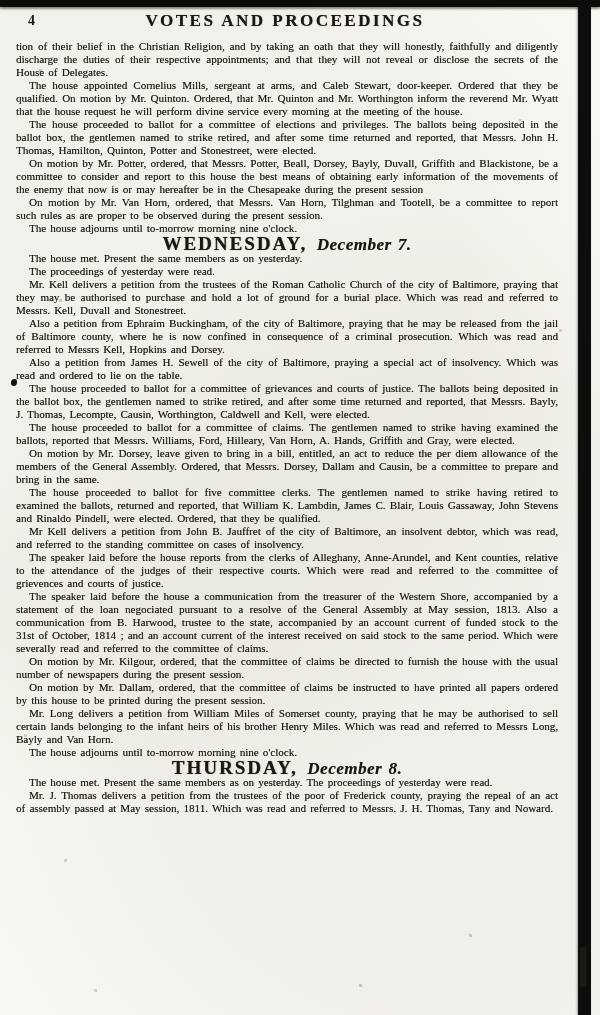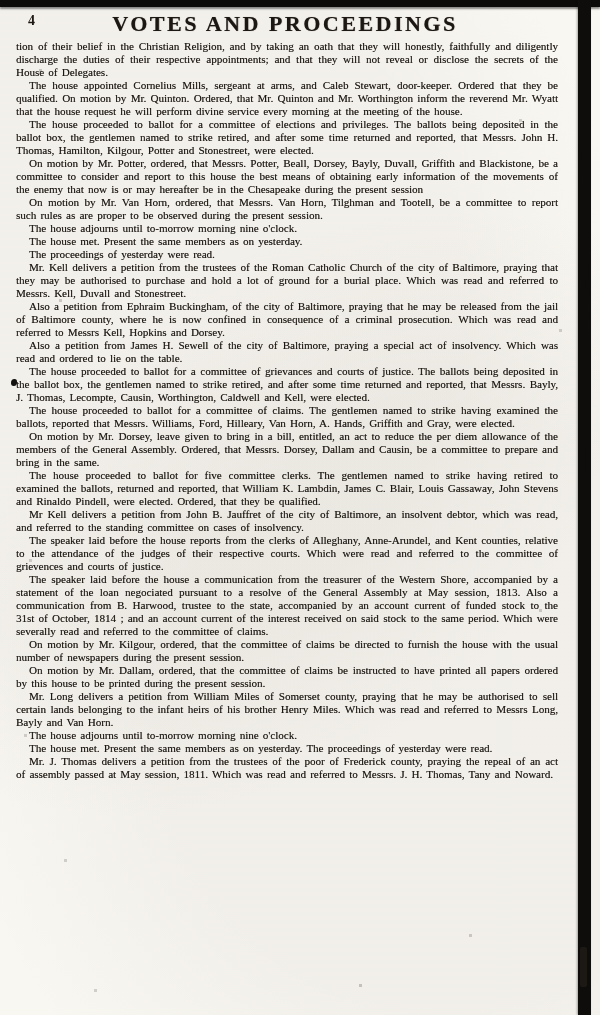--- a/index.html
+++ b/index.html
@@ -50,21 +50,21 @@
   }
   .running-header{
     position:absolute;top:11px;left:14px;width:542px;height:24px;
   }
   .page-num{
     position:absolute;left:14px;top:2px;
     font-size:14px;font-weight:bold;
   }
   .header-title{
     display:block;text-align:center;
-    font-size:22px;font-weight:bold;letter-spacing:2.5px;
+    font-size:17px;font-weight:bold;letter-spacing:2.5px;
     text-shadow:0.3px 0.3px 0.7px rgba(25,20,15,0.6);
   }
   .body-text{
     position:absolute;top:40px;left:16px;width:542px;
     font-size:11px;line-height:13px;
     text-align:justify;
     word-spacing:1.5px;
     text-shadow:0.25px 0.25px 0.55px rgba(25,20,15,0.55);
   }
   .para{margin:0;text-indent:13px;}
@@ -94,40 +94,48 @@
   <div class="specks"></div>
 
   <div class="running-header">
     <span class="page-num">4</span>
     <span class="header-title">VOTES AND PROCEEDINGS</span>
   </div>
 
   <div class="body-text">
     <p class="para noindent">tion of their belief in the Christian Religion, and by taking an oath that they will honestly, faithfully and diligently discharge the duties of their respective appointments; and that they will not reveal or disclose the secrets of the House of Delegates.</p>
     <p class="para">The house appointed Cornelius Mills, sergeant at arms, and Caleb Stewart, door-keeper. Ordered that they be qualified. On motion by Mr. Quinton. Ordered, that Mr. Quinton and Mr. Worthington inform the reverend Mr. Wyatt that the house request he will perform divine service every morning at the meeting of the house.</p>
-    <p class="para">The house proceeded to ballot for a committee of elections and privileges. The ballots being deposited in the ballot box, the gentlemen named to strike retired, and after some time returned and reported, that Messrs. John H. Thomas, Hamilton, Kilgour, Potter and Stonestreet, were elected.</p>
+    <p class="para">The house proceeded to ballot for a committee of elections and privileges. The ballots being deposited in the ballot box, the gentlemen named to strike retired, and after some time returned and reported, that Messrs. John H. Thomas, Hamilton, Quinton, Potter and Stonestreet, were elected.</p>
     <p class="para">On motion by Mr. Potter, ordered, that Messrs. Potter, Beall, Dorsey, Bayly, Duvall, Griffith and Blackistone, be a committee to consider and report to this house the best means of obtaining early information of the movements of the enemy that now is or may hereafter be in the Chesapeake during the present session</p>
     <p class="para">On motion by Mr. Van Horn, ordered, that Messrs. Van Horn, Tilghman and Tootell, be a committee to report such rules as are proper to be observed during the present session.</p>
     <p class="para">The house adjourns until to-morrow morning nine o'clock.</p>
 
+    <h2 class="date-heading">
+      <span class="caps">WEDNESDAY,</span>
+      <span class="ital">December 7.</span>
+    </h2>
 
     <p class="para">The house met.   Present the same members as on yesterday.</p>
     <p class="para">The proceedings of yesterday were read.</p>
     <p class="para">Mr. Kell delivers a petition from the trustees of the Roman Catholic Church of the city of Baltimore, praying that they may be authorised to purchase and hold a lot of ground for a burial place. Which was read and referred to Messrs. Kell, Duvall and Stonestreet.</p>
     <p class="para">Also a petition from Ephraim Buckingham, of the city of Baltimore, praying that he may be released from the jail of Baltimore county, where he is now confined in consequence of a criminal prosecution.   Which was read and referred to Messrs Kell, Hopkins and Dorsey.</p>
     <p class="para">Also a petition from James H. Sewell of the city of Baltimore, praying a special act of insolvency.   Which was read and ordered to lie on the table.</p>
     <p class="para">The house proceeded to ballot for a committee of grievances and courts of justice.   The ballots being deposited in the ballot box, the gentlemen named to strike retired, and after some time returned and reported, that Messrs. Bayly, J. Thomas, Lecompte, Causin, Worthington, Caldwell and Kell, were elected.</p>
     <p class="para">The house proceeded to ballot for a committee of claims.   The gentlemen named to strike having examined the ballots, reported that Messrs. Williams, Ford, Hilleary, Van Horn, A. Hands, Griffith and Gray, were elected.</p>
     <p class="para">On motion by Mr. Dorsey, leave given to bring in a bill, entitled, an act to reduce the per diem allowance of the members of the General Assembly.   Ordered, that Messrs. Dorsey, Dallam and Causin, be a committee to prepare and bring in the same.</p>
     <p class="para">The house proceeded to ballot for five committee clerks.   The gentlemen named to strike having retired to examined the ballots, returned and reported, that William K. Lambdin, James C. Blair, Louis Gassaway, John Stevens and Rinaldo Pindell, were elected.  Ordered, that they be qualified.</p>
     <p class="para">Mr Kell delivers a petition from John B. Jauffret of the city of Baltimore, an insolvent debtor, which was read, and referred to the standing committee on cases of insolvency.</p>
     <p class="para">The speaker laid before the house reports from the clerks of Alleghany, Anne-Arundel, and Kent counties, relative to the attendance of the judges of their respective courts.   Which were read and referred to the committee of grievences and courts of justice.</p>
     <p class="para">The speaker laid before the house a communication from the treasurer of the Western Shore, accompanied by a statement of the loan negociated pursuant to a resolve of the General Assembly at May session, 1813.   Also a communication from B. Harwood, trustee to the state, accompanied by an account current of funded stock to the 31st of October, 1814 ; and an account current of the interest received on said stock to the same period.   Which were severally read and referred to the committee of claims.</p>
     <p class="para">On motion by Mr. Kilgour, ordered, that the committee of claims be directed to furnish the house with the usual number of newspapers during the present session.</p>
     <p class="para">On motion by Mr. Dallam, ordered, that the committee of claims be instructed to have printed all papers ordered by this house to be printed during the present session.</p>
     <p class="para">Mr. Long delivers a petition from William Miles of Somerset county, praying that he may be authorised to sell certain lands belonging to the infant heirs of his brother Henry Miles.   Which was read and referred to Messrs Long, Bayly and Van Horn.</p>
     <p class="para">The house adjourns until to-morrow morning nine o'clock.</p>
 
+    <h2 class="date-heading">
+      <span class="caps">THURSDAY,</span>
+      <span class="ital">December 8.</span>
+    </h2>
 
     <p class="para">The house met.   Present the same members as on yesterday.   The proceedings of yesterday were read.</p>
     <p class="para">Mr. J. Thomas delivers a petition from the trustees of the poor of Frederick county, praying the repeal of an act of assembly passed at May session, 1811.   Which was read and referred to Messrs. J. H. Thomas, Tany and Noward.</p>
   </div>
 </div>
 
 </body></html>

